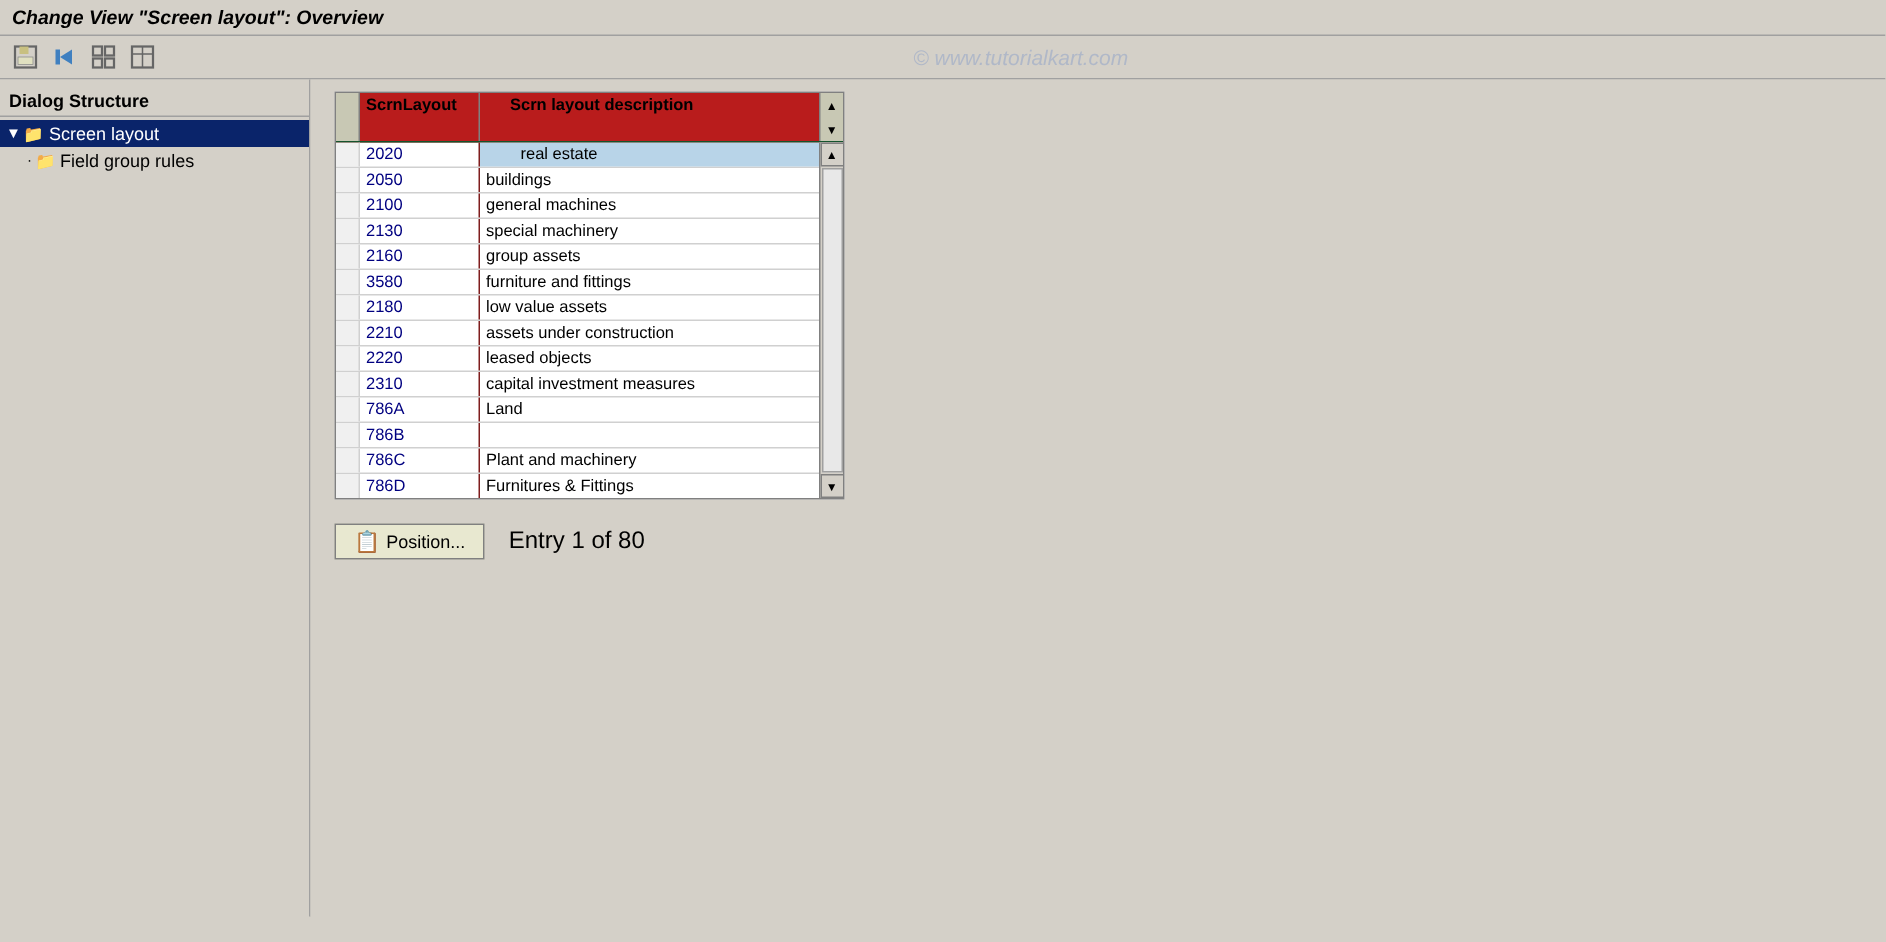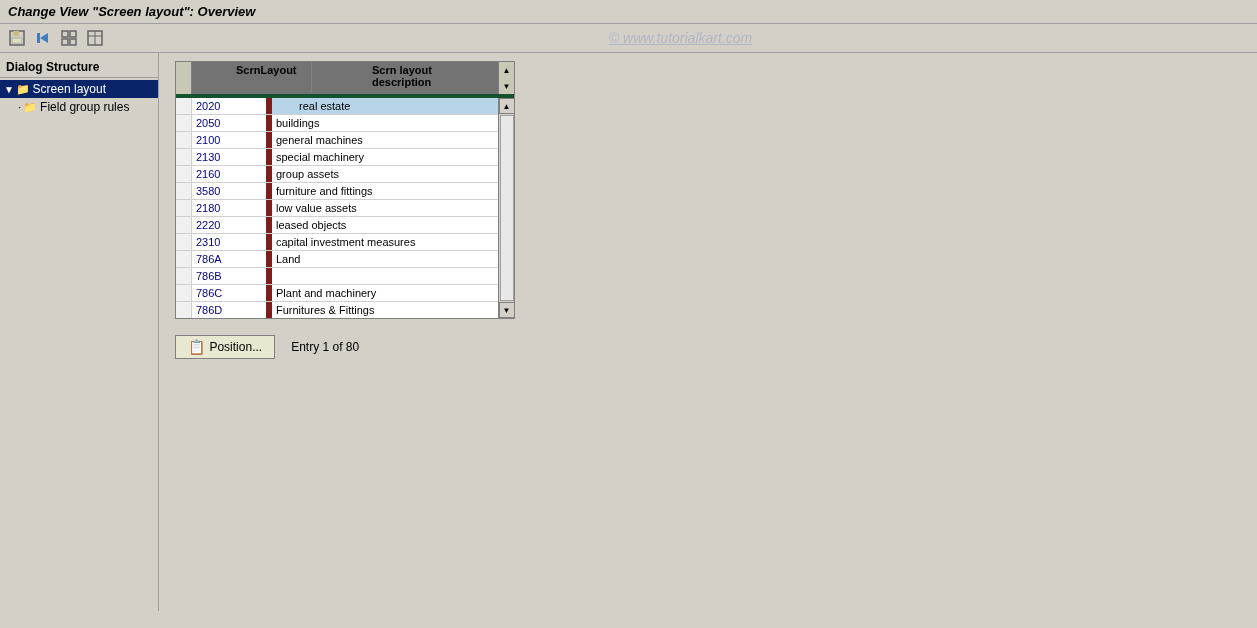--- a/index.html
+++ b/index.html
@@ -43,32 +43,31 @@
       justify-content: center;
       cursor: pointer;
       font-size: 14px;
     }
     .watermark {
       flex: 1;
       text-align: center;
       color: #b0b8c8;
       font-size: 14px;
       font-style: italic;
-      text-decoration: underline;
     }
 
     
     .main-layout {
       display: flex;
       height: calc(628px - 70px);
     }
 
     
     .sidebar {
-      width: 159px;
+      width: 207px;
       background-color: #d4d0c8;
       border-right: 1px solid #a0a0a0;
       padding: 4px 0;
     }
     .sidebar-title {
       padding: 3px 6px;
       font-weight: bold;
       font-size: 12px;
       border-bottom: 1px solid #a0a0a0;
       margin-bottom: 2px;
@@ -103,23 +102,22 @@
 
     
     .table-container {
       border: 1px solid #808080;
       width: 340px;
       overflow: hidden;
       background: white;
     }
     .table-header {
       display: flex;
-      background-color: #737373;
-      border-bottom: 4px solid #14532d;
-      gap: 40px;
+      background-color: #b91c1c;
+      border-bottom: 1px solid #14532d;
     }
     .table-header-select {
       width: 16px;
       border-right: 1px solid #808080;
       background: #c8c8b4;
     }
     .col-scrnlayout {
       width: 80px;
       padding: 2px 4px;
       font-weight: bold;
@@ -155,21 +153,21 @@
       border-right: 1px solid #d0d0d0;
       background: #f0f0f0;
       display: flex;
       align-items: center;
       justify-content: center;
     }
     .col-scrnlayout-cell {
       width: 80px;
       padding: 2px 4px;
       font-size: 11px;
-      border-right: 6px solid #7f1d1d;
+      border-right: 1px solid #7f1d1d;
       color: #000080;
     }
     .col-description-cell {
       flex: 1;
       padding: 2px 4px;
       font-size: 11px;
     }
 
     
     .bottom-area {
@@ -182,21 +180,21 @@
       display: flex;
       align-items: center;
       background-color: #e8e8d0;
       border: 1px solid #808080;
       padding: 3px 12px;
       cursor: pointer;
       font-size: 12px;
       gap: 4px;
     }
     .entry-info {
-      font-size: 12px;
+      font-size: 16px;
     }
   </style>
 </head>
 <body>
 
 <div class="title-bar">
   <span class="title-text">Change View "Screen layout": Overview</span>
 </div>
 
 <div class="toolbar">
@@ -302,20 +300,25 @@
             <div class="col-scrnlayout-cell">3580</div>
             <div class="col-description-cell">furniture and fittings</div>
           </div>
 
           <div class="table-row">
             <div class="row-select" style="background:#f0f0f0;"></div>
             <div class="col-scrnlayout-cell">2180</div>
             <div class="col-description-cell">low value assets</div>
           </div>
 
+          <div class="table-row">
+            <div class="row-select" style="background:#f0f0f0;"></div>
+            <div class="col-scrnlayout-cell">2210</div>
+            <div class="col-description-cell">assets under construction</div>
+          </div>
 
           <div class="table-row">
             <div class="row-select" style="background:#f0f0f0;"></div>
             <div class="col-scrnlayout-cell">2220</div>
             <div class="col-description-cell">leased objects</div>
           </div>
 
           <div class="table-row">
             <div class="row-select" style="background:#f0f0f0;"></div>
             <div class="col-scrnlayout-cell">2310</div>

